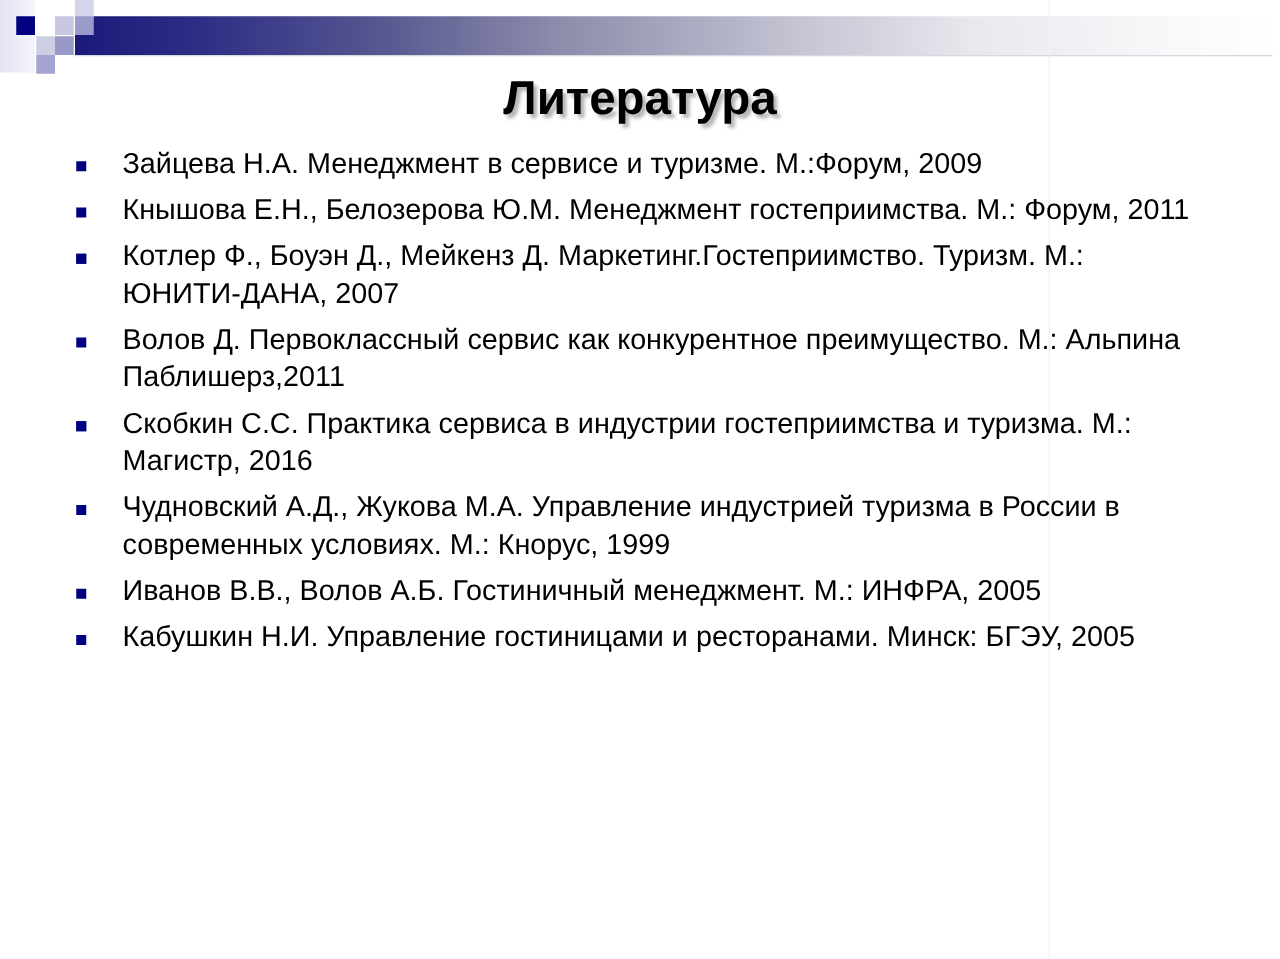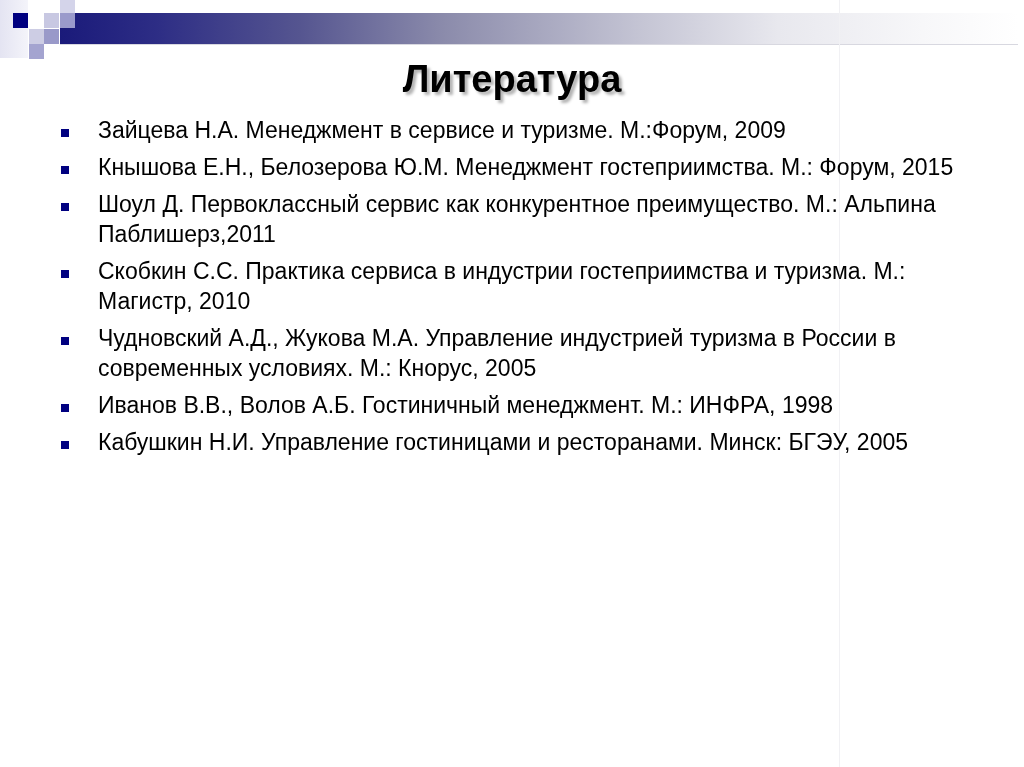--- a/index.html
+++ b/index.html
@@ -45,42 +45,46 @@
 
   <h1 class="title" style="margin:0;">Литература</h1>
 
   <ul class="list">
     <li class="item">
         <span class="bullet"></span>
         <span class="item-text">Зайцева Н.А. Менеджмент в сервисе и туризме. М.:Форум, 2009</span>
       </li>
     <li class="item">
         <span class="bullet"></span>
-        <span class="item-text">Кнышова Е.Н., Белозерова Ю.М. Менеджмент гостеприимства. М.: Форум, 2015</span>
+        <span class="item-text">Кнышова Е.Н., Белозерова Ю.М. Менеджмент гостеприимства. М.: Форум, 2011</span>
       </li>
     <li class="item">
         <span class="bullet"></span>
       </li>
     <li class="item">
         <span class="bullet"></span>
-        <span class="item-text">Шоул Д. Первоклассный сервис как конкурентное преимущество. М.: Альпина Паблишерз,2011</span>
+        <span class="item-text">Котлер Ф., Боуэн Д., Мейкенз Д. Маркетинг.Гостеприимство. Туризм. М.: ЮНИТИ-ДАНА, 2007</span>
+      </li>
+    <li class="item">
+        <span class="bullet"></span>
+        <span class="item-text">Волов Д. Первоклассный сервис как конкурентное преимущество. М.: Альпина Паблишерз,2011</span>
       </li>
     <li class="item">
         <span class="bullet"></span>
       </li>
     <li class="item">
         <span class="bullet"></span>
-        <span class="item-text">Скобкин С.С. Практика сервиса в индустрии гостеприимства и туризма. М.: Магистр, 2010</span>
+        <span class="item-text">Скобкин С.С. Практика сервиса в индустрии гостеприимства и туризма. М.: Магистр, 2016</span>
       </li>
     <li class="item">
         <span class="bullet"></span>
-        <span class="item-text">Чудновский А.Д., Жукова М.А. Управление индустрией туризма в России в современных условиях. М.: Кнорус, 2005</span>
+        <span class="item-text">Чудновский А.Д., Жукова М.А. Управление индустрией туризма в России в современных условиях. М.: Кнорус, 1999</span>
       </li>
     <li class="item">
         <span class="bullet"></span>
-        <span class="item-text">Иванов В.В., Волов А.Б. Гостиничный менеджмент. М.: ИНФРА, 1998</span>
+        <span class="item-text">Иванов В.В., Волов А.Б. Гостиничный менеджмент. М.: ИНФРА, 2005</span>
       </li>
     <li class="item">
         <span class="bullet"></span>
         <span class="item-text">Кабушкин Н.И. Управление гостиницами и ресторанами. Минск: БГЭУ, 2005</span>
       </li>
   </ul>
 </div>
 
 </body></html>

